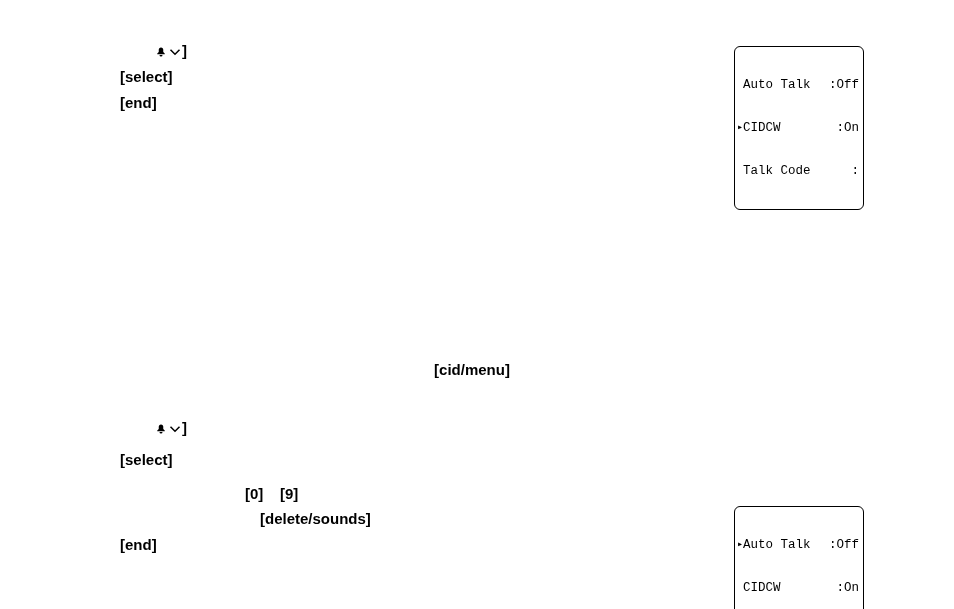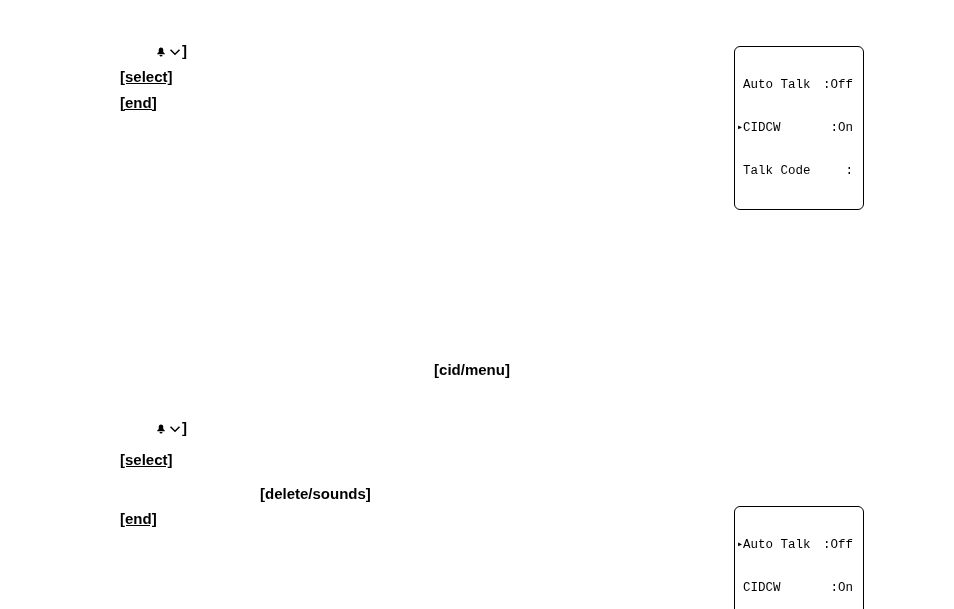--- a/index.html
+++ b/index.html
@@ -30,21 +30,21 @@
     width: 150px;
     flex-shrink: 0;
     display: flex;
     flex-direction: column;
     gap: 14px;
   }
   .step {
     margin-bottom: 4px;
   }
   .step.first { padding-left: 34px; }
-  .step.indent1 { padding-left: 0; text-decoration: underline; }
+  .step.indent1 { padding-left: 0; }
   .step.title { text-align: center; padding-left: 0; }
   .bold { font-weight: bold; }
   .icon-bell {
     display: inline-block;
     width: 14px;
     vertical-align: middle;
   }
   .icon-down {
     display: inline-block;
     width: 14px;
@@ -54,21 +54,21 @@
   .block1 { margin-bottom: 246px; }
   .block2 { margin-bottom: 36px; }
   .block3 { margin-bottom: 12px; }
   .block4 { }
 
   
   .lcd {
     border: 1.5px solid #000;
     border-radius: 6px;
     background: #fff;
-    padding: 2px 10px 2px 2px;
+    padding: 2px 4px 2px 2px;
     width: 130px;
     font-family: "Courier New", monospace;
     font-size: 12.5px;
     line-height: 1.15;
     white-space: pre;
   }
   .lcd-row { display: flex; align-items: center; }
   .cursor {
     width: 6px;
     display: inline-block;
@@ -115,20 +115,23 @@
             <path d="M8 2c-2 0-3 1.5-3 3v3L3 10v1h10v-1l-2-2V5c0-1.5-1-3-3-3zM6 12a2 2 0 0 0 4 0H6z" fill="#000"></path>
           </svg><svg class="icon-down" viewBox="0 0 16 16" width="12" height="12">
             <path d="M2 5l6 6 6-6" fill="none" stroke="#000" stroke-width="2"></path>
           </svg><span>]</span>
       </div>
       <div style="height:6px;"></div>
       <div class="step indent1 bold">[select]</div>
     </div>
 
     <div class="block4">
+      <div class="step bold" style="padding-left:125px;">
+        <span>[0]</span>&nbsp;&nbsp;&nbsp;&nbsp;<span>[9]</span>
+      </div>
       <div class="step bold" style="padding-left:140px;">[delete/sounds]</div>
       <div class="step indent1 bold">[end]</div>
     </div>
 
   </div>
 
   <div class="col-displays">
 
     <div class="displays-stack1">
       <div class="lcd">

